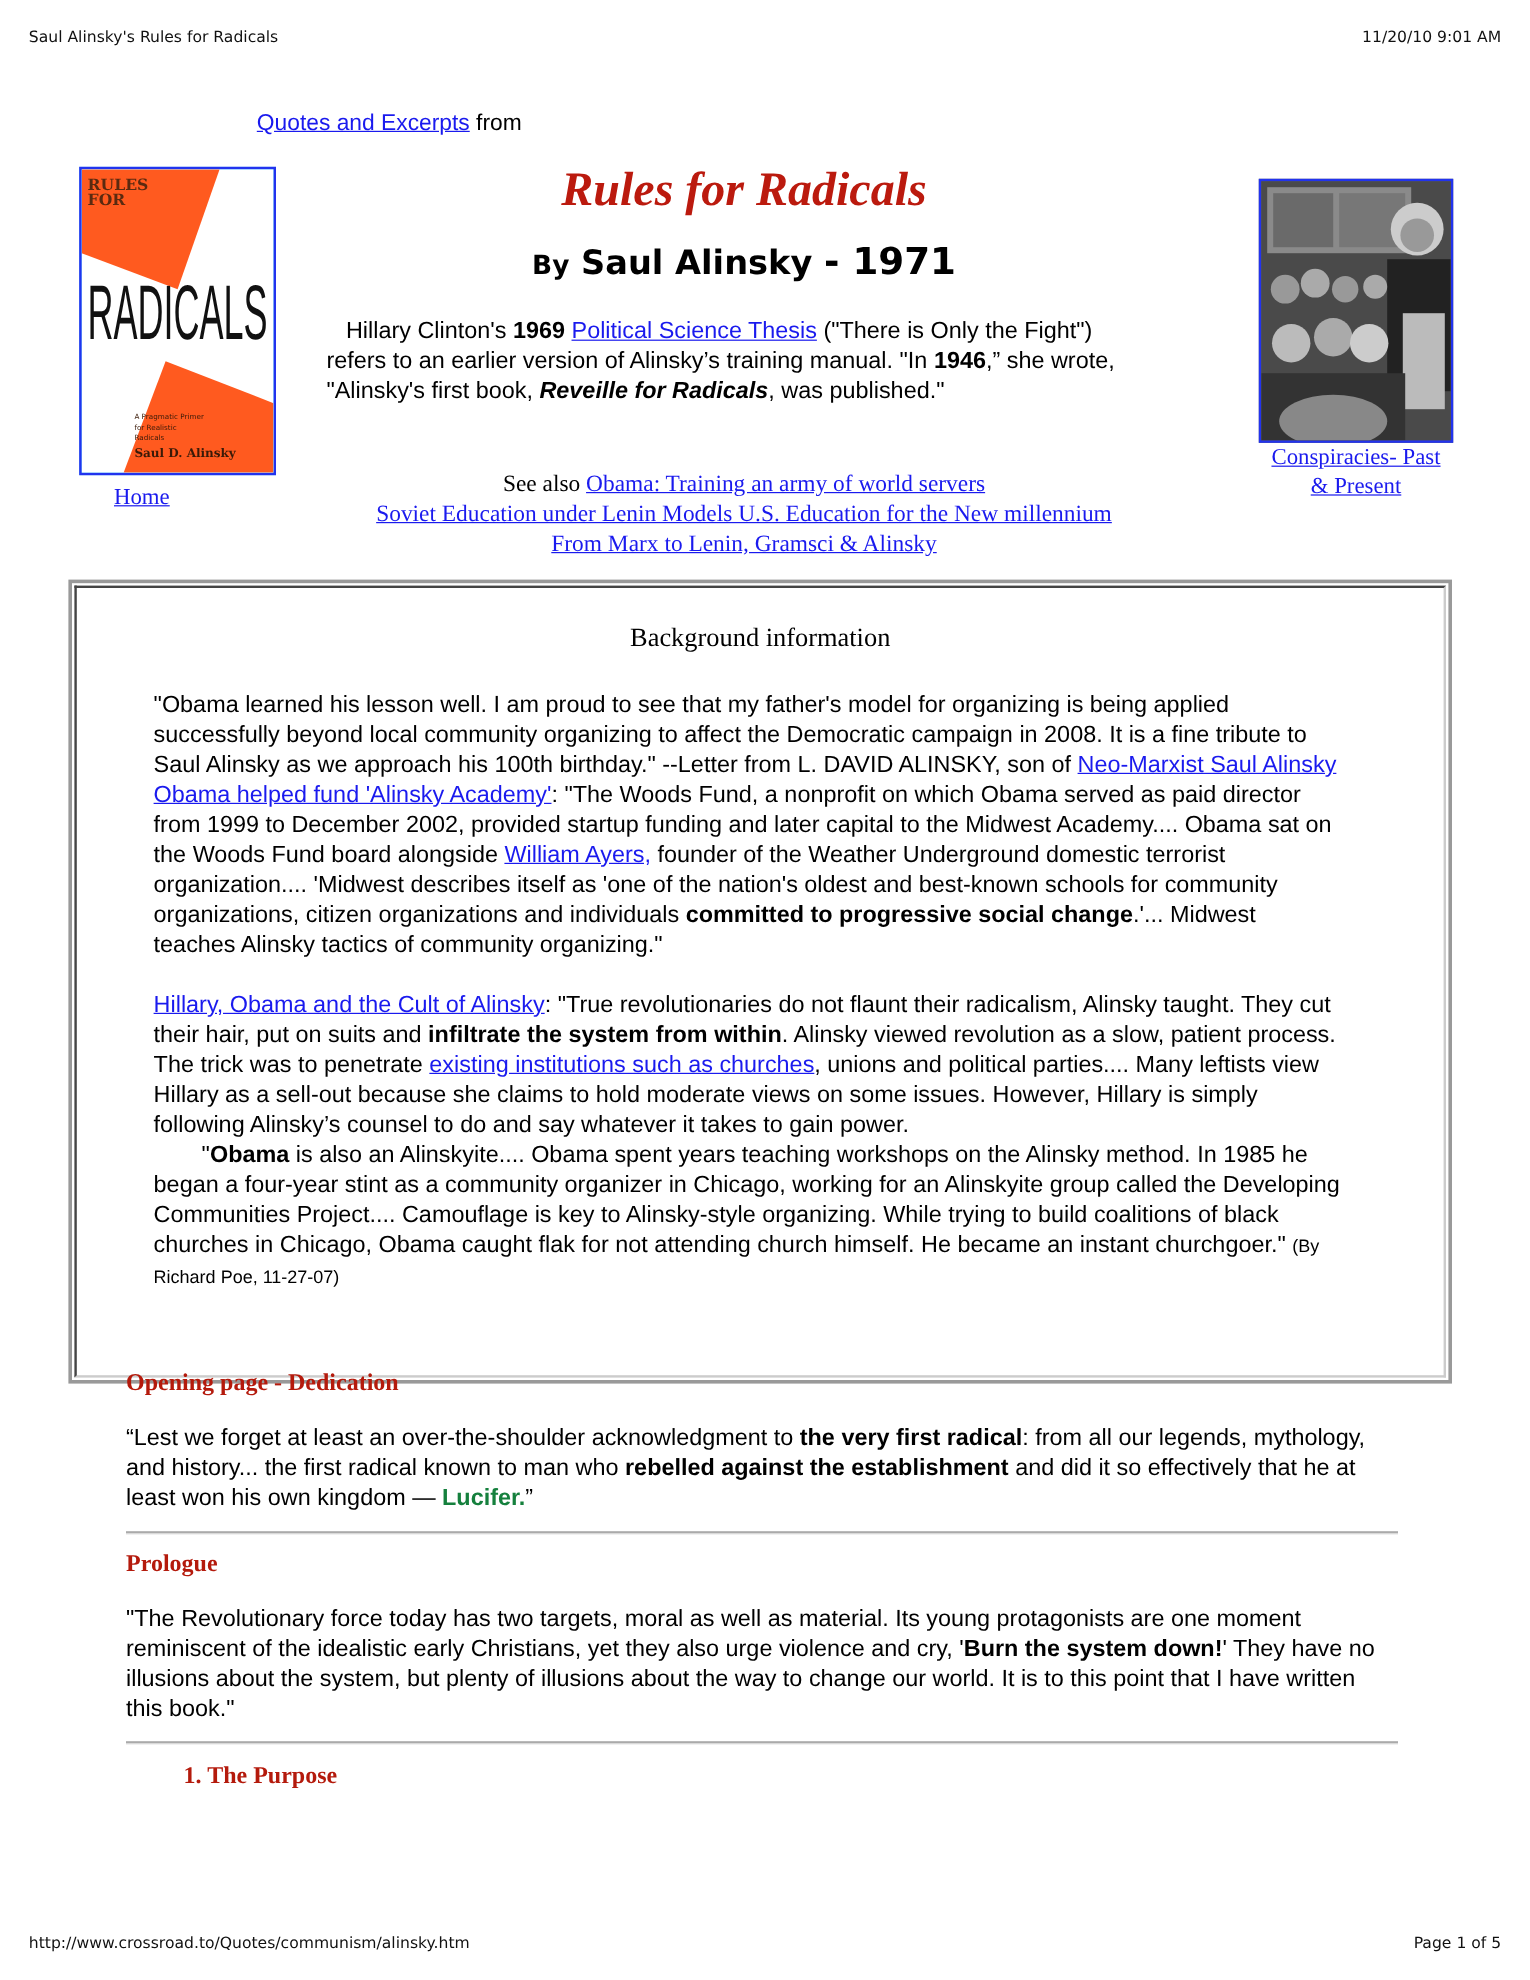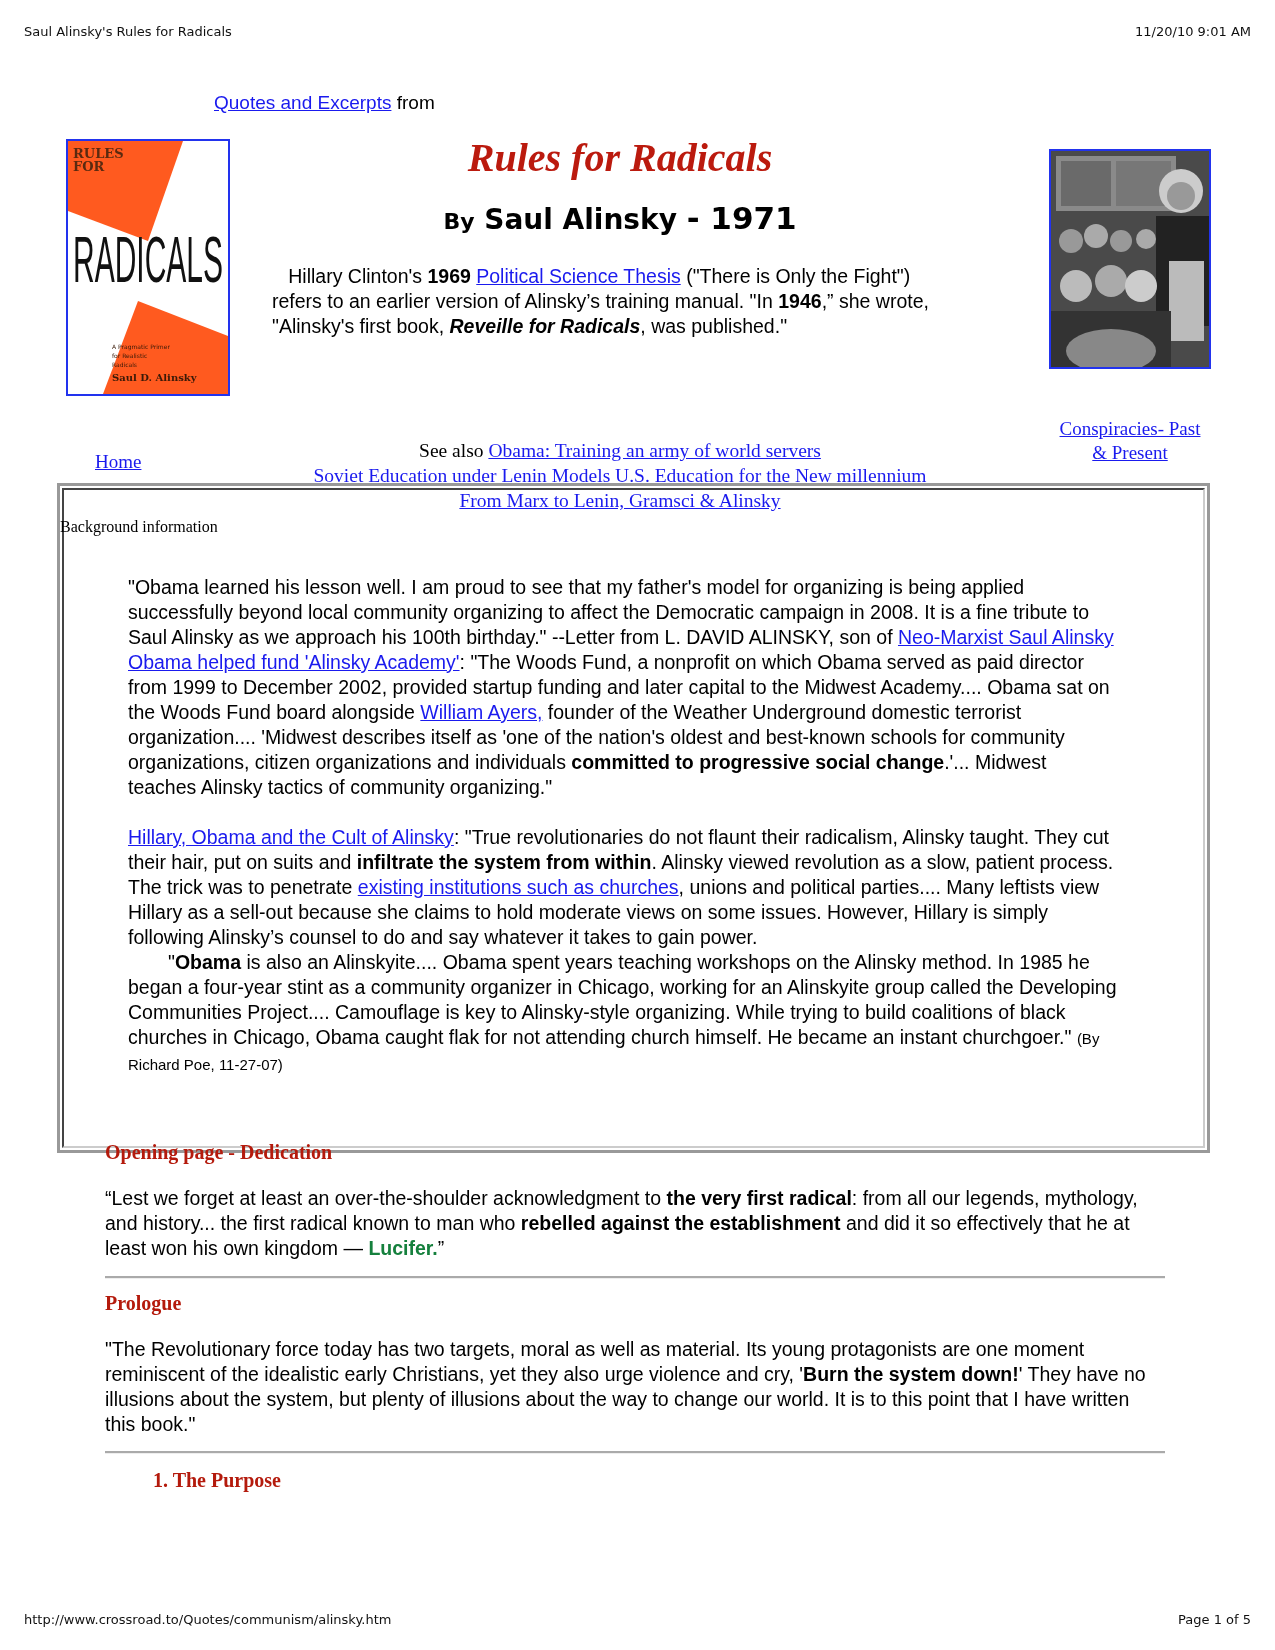--- a/index.html
+++ b/index.html
@@ -1,18 +1,18 @@
 <!DOCTYPE html>
 <html><head>
 <meta charset="utf-8">
 <style>
   html, body { margin: 0; padding: 0; background: #ffffff; }
   body { width: 1275px; height: 1650px; position: relative; overflow: hidden; color: #000; }
   .sans { font-family: "Liberation Sans", sans-serif; }
-  .serif { font-family: "Liberation Serif", serif; margin-top: 47px; }
+  .serif { font-family: "Liberation Serif", serif; }
   a { color: #1a1aee; text-decoration: underline; }
 
   .print-header, .print-footer {
     position: absolute; left: 0; right: 0;
     font-family: "DejaVu Sans", sans-serif; font-size: 13px; color: #111;
   }
   .print-header { top: 24px; }
   .print-footer { top: 1612px; }
   .print-header .left, .print-footer .left { position: absolute; left: 24px; }
   .print-header .right, .print-footer .right { position: absolute; right: 24px; }
@@ -54,22 +54,22 @@
   .bg-box {
     position: absolute; left: 57px; top: 483px; width: 1153px; height: 670px;
     border: 3px solid #999; box-sizing: border-box;
     border-right-color: #999; border-bottom-color: #999; border-left-color: #999;
   }
   .bg-box .inner {
     position: absolute; left: 2px; top: 2px; right: 2px; bottom: 2px;
     border: 2px solid #444; border-right-color: #ccc; border-bottom-color: #ccc;
   }
   .bg-title {
-    position: absolute; left: 0; right: 0; top: 32px; 
-    font-family: "Liberation Serif", serif; font-size: 16px;
+    position: absolute; left: 0; right: 0; top: 32px; text-align: center;
+    font-family: "Liberation Serif", serif; font-size: 22px;
   }
   .bg-text {
     position: absolute; left: 68px; top: 89px; width: 990px;
     font-size: 19.5px; line-height: 25px;
   }
   .bg-text p { margin: 0; }
   .bg-text .gap { height: 25px; }
   .indent { display: inline-block; width: 40px; }
   .small { font-size: 15px; }
 

